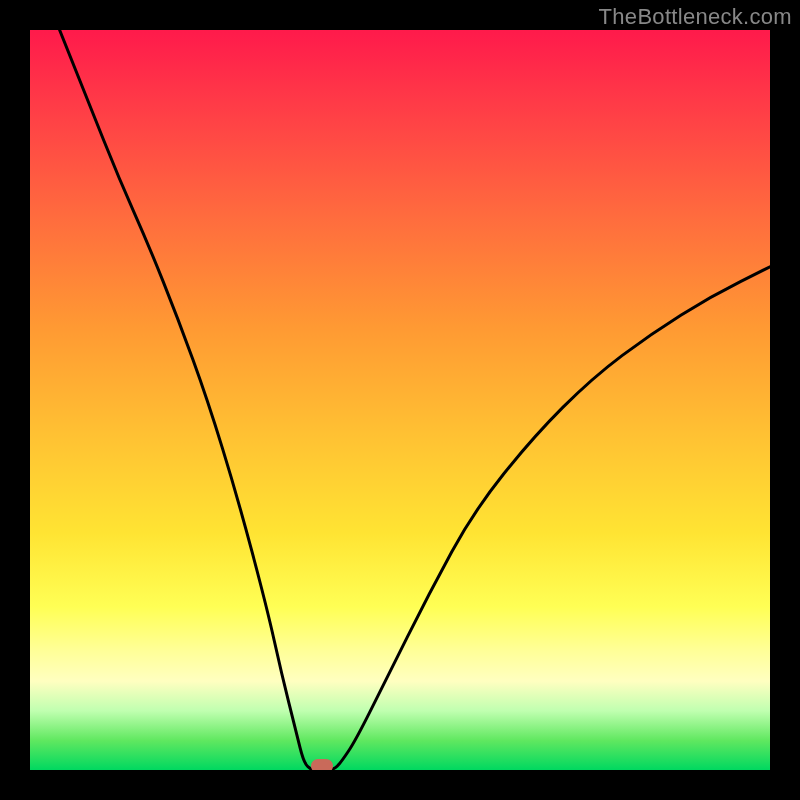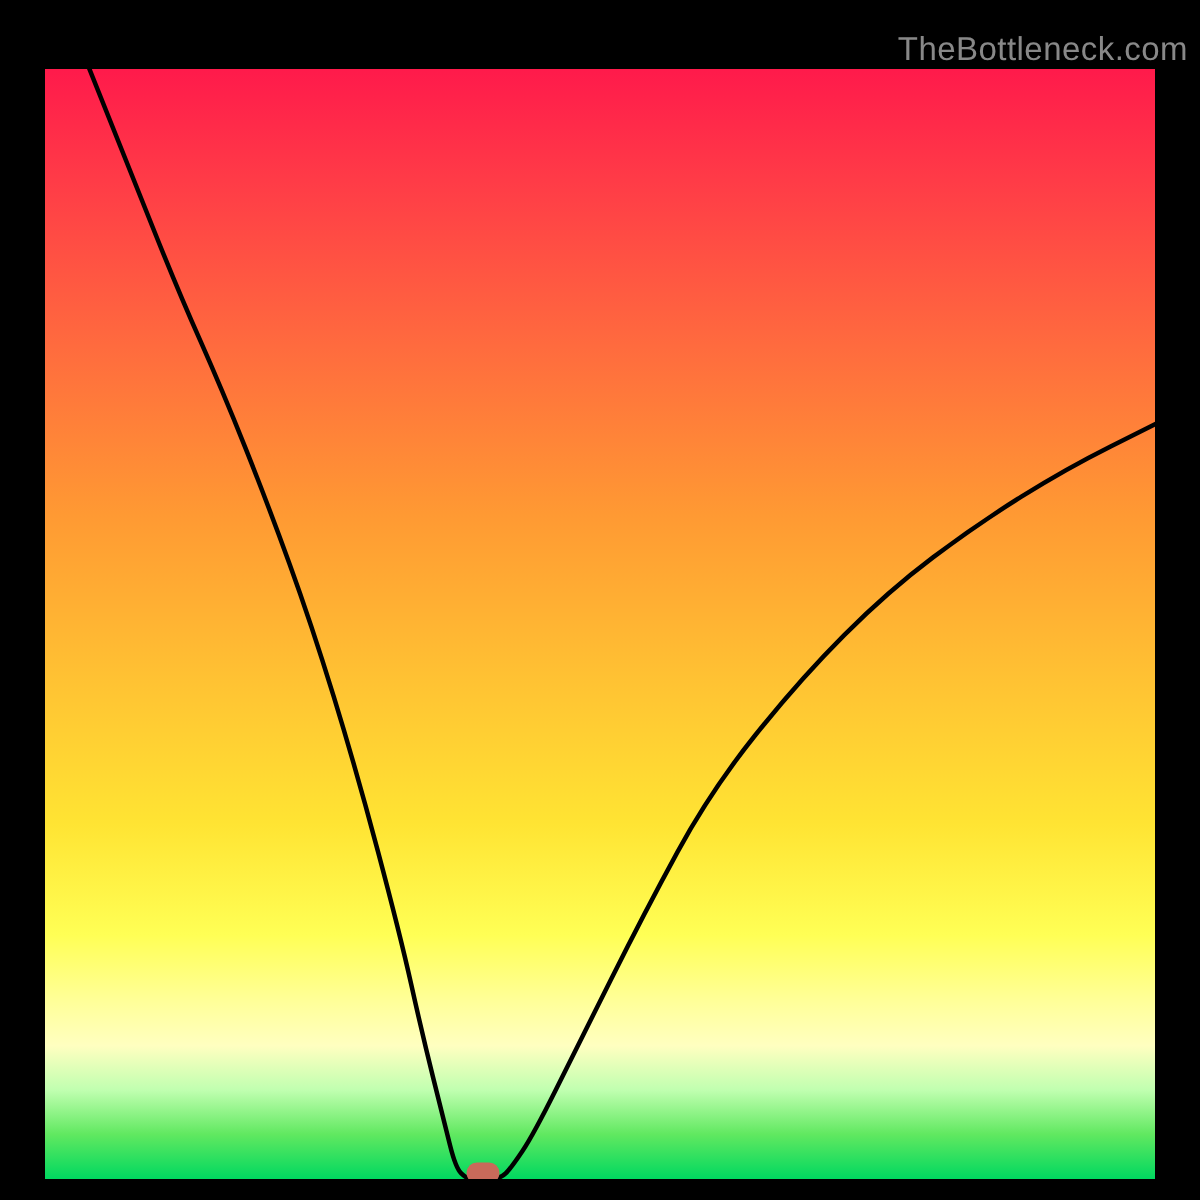--- a/index.html
+++ b/index.html
@@ -6,21 +6,21 @@
     margin: 0;
     padding: 0;
     width: 800px;
     height: 800px;
     background: #000;
     font-family: Arial, Helvetica, sans-serif;
     overflow: hidden;
   }
   .frame {
     position: absolute;
-    left: 0; top: 16px;
+    left: 0; top: 0;
     width: 800px; height: 568px;
     background: #000;
   }
   .plot-area {
     position: absolute;
     left: 30px;
     top: 30px;
     width: 740px;
     height: 740px;
     overflow: hidden;

